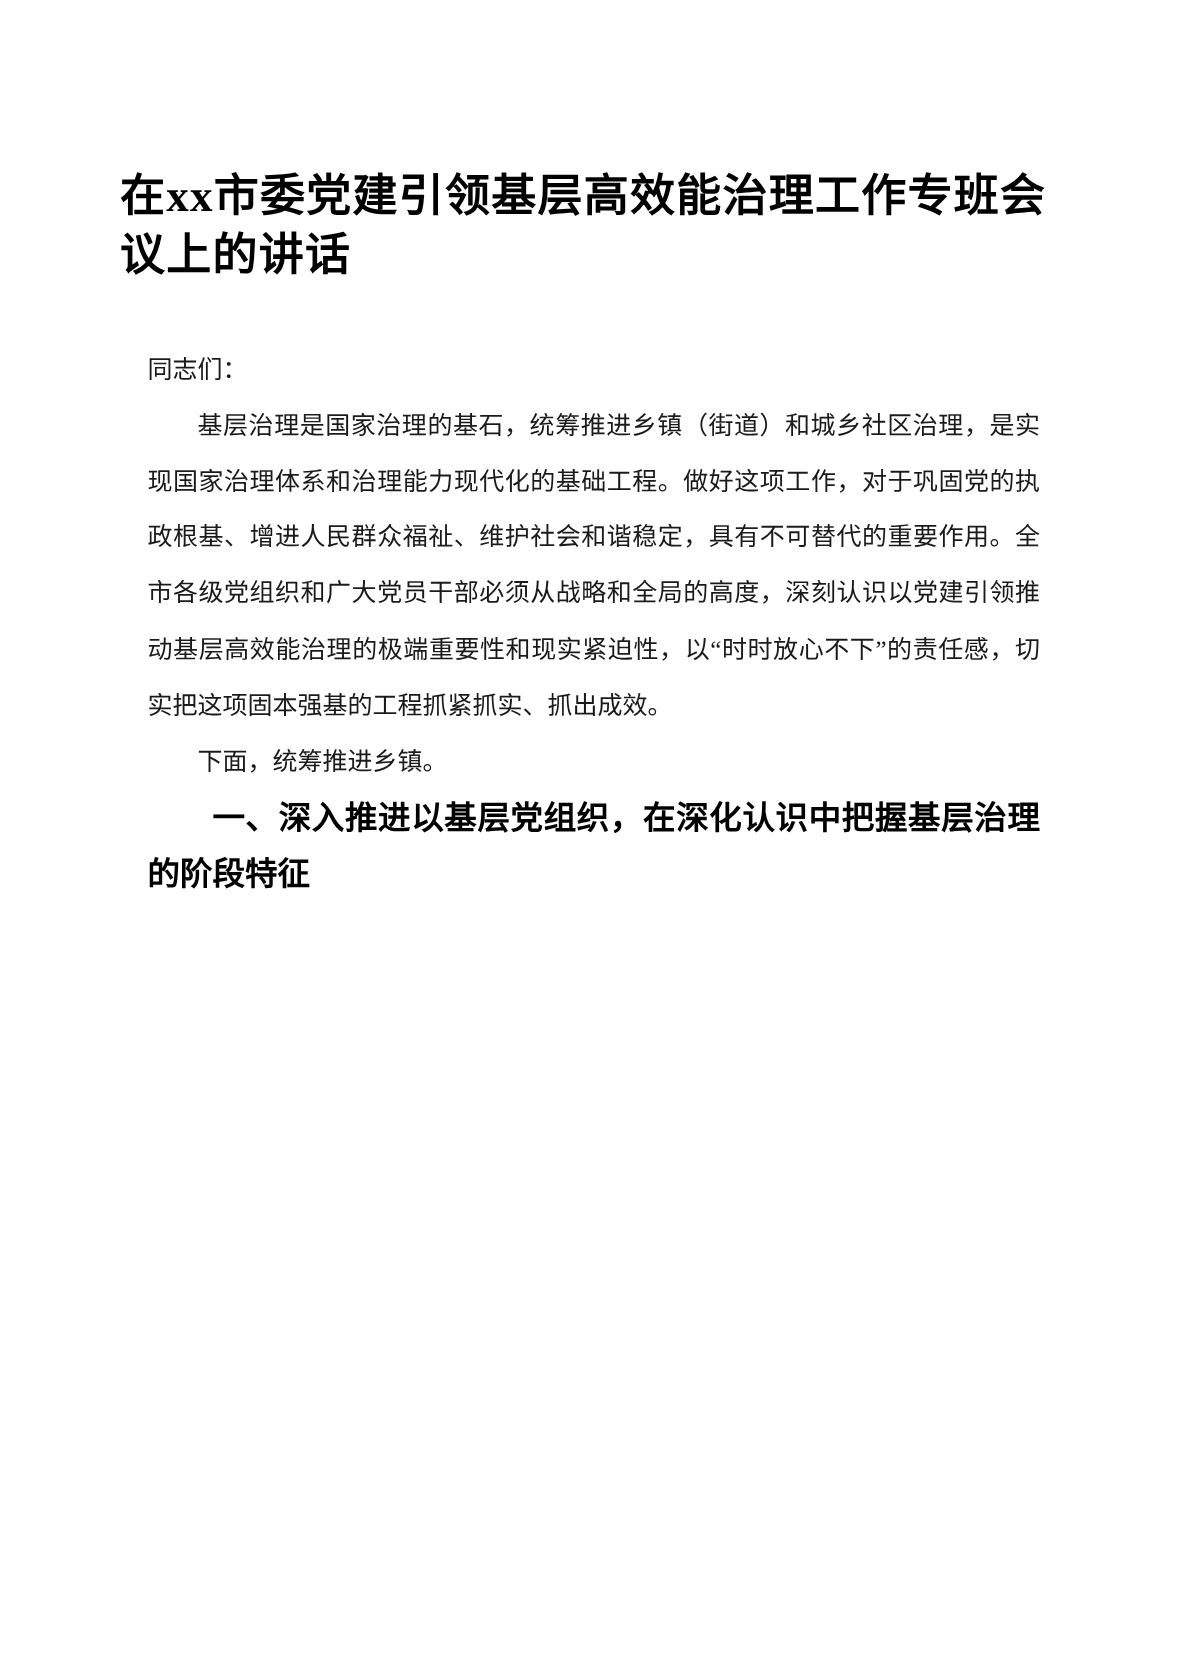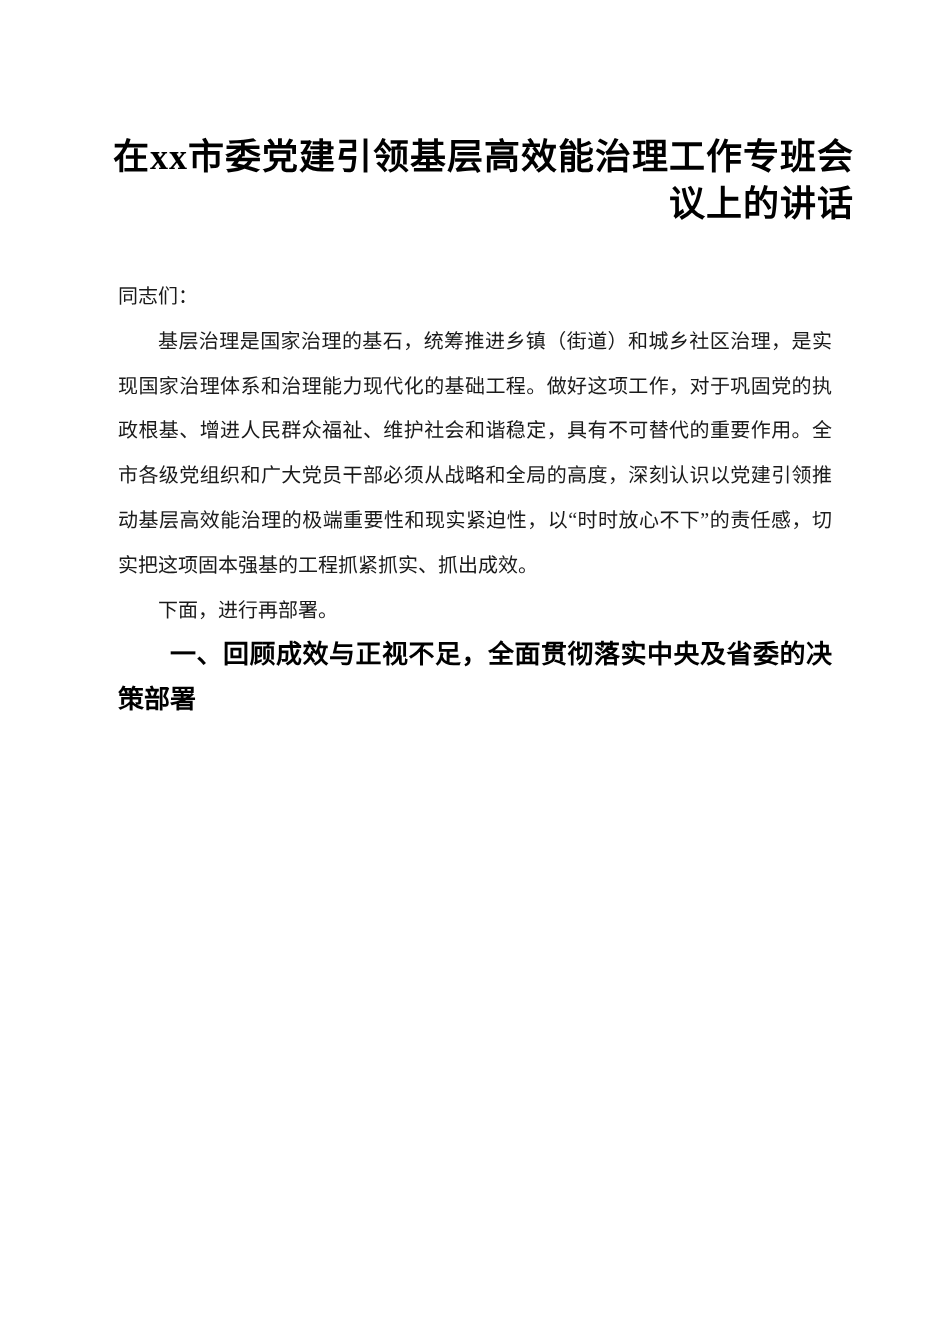--- a/index.html
+++ b/index.html
@@ -16,21 +16,21 @@
       padding: 134px 118px 0 118px;
       overflow: hidden;
       font-family: "Liberation Serif", serif;
     }
     .doc-title {
       font-family: "Liberation Serif", serif;
       font-weight: 700;
       font-size: 36px;
       line-height: 47px;
       letter-spacing: 1px;
-      text-align: right;
+      text-align: left;
       color: #000000;
       margin: 0 -22px 46px -22px;
     }
     .salutation,
     .para {
       font-family: "Liberation Serif", serif;
       font-size: 20px;
       line-height: 44.8px;
       color: #1a1a1a;
       text-align: justify;
@@ -56,17 +56,17 @@
 <body>
 
 <div class="page">
   <h1 class="doc-title">在xx市委党建引领基层高效能治理工作专班会议上的讲话</h1>
 
   <p class="salutation">同志们：</p>
 
 
   <p class="para">基层治理是国家治理的基石，统筹推进乡镇（街道）和城乡社区治理，是实现国家治理体系和治理能力现代化的基础工程。做好这项工作，对于巩固党的执政根基、增进人民群众福祉、维护社会和谐稳定，具有不可替代的重要作用。全市各级党组织和广大党员干部必须从战略和全局的高度，深刻认识以党建引领推动基层高效能治理的极端重要性和现实紧迫性，以“时时放心不下”的责任感，切实把这项固本强基的工程抓紧抓实、抓出成效。</p>
 
-  <p class="para">下面，进行再部署。</p>
+  <p class="para">下面，统筹推进乡镇。</p>
 
-  <h2 class="section-heading">一、回顾成效与正视不足，全面贯彻落实中央及省委的决策部署</h2>
+  <h2 class="section-heading">一、深入推进以基层党组织，在深化认识中把握基层治理的阶段特征</h2>
 
 </div>
 
 </body></html>

